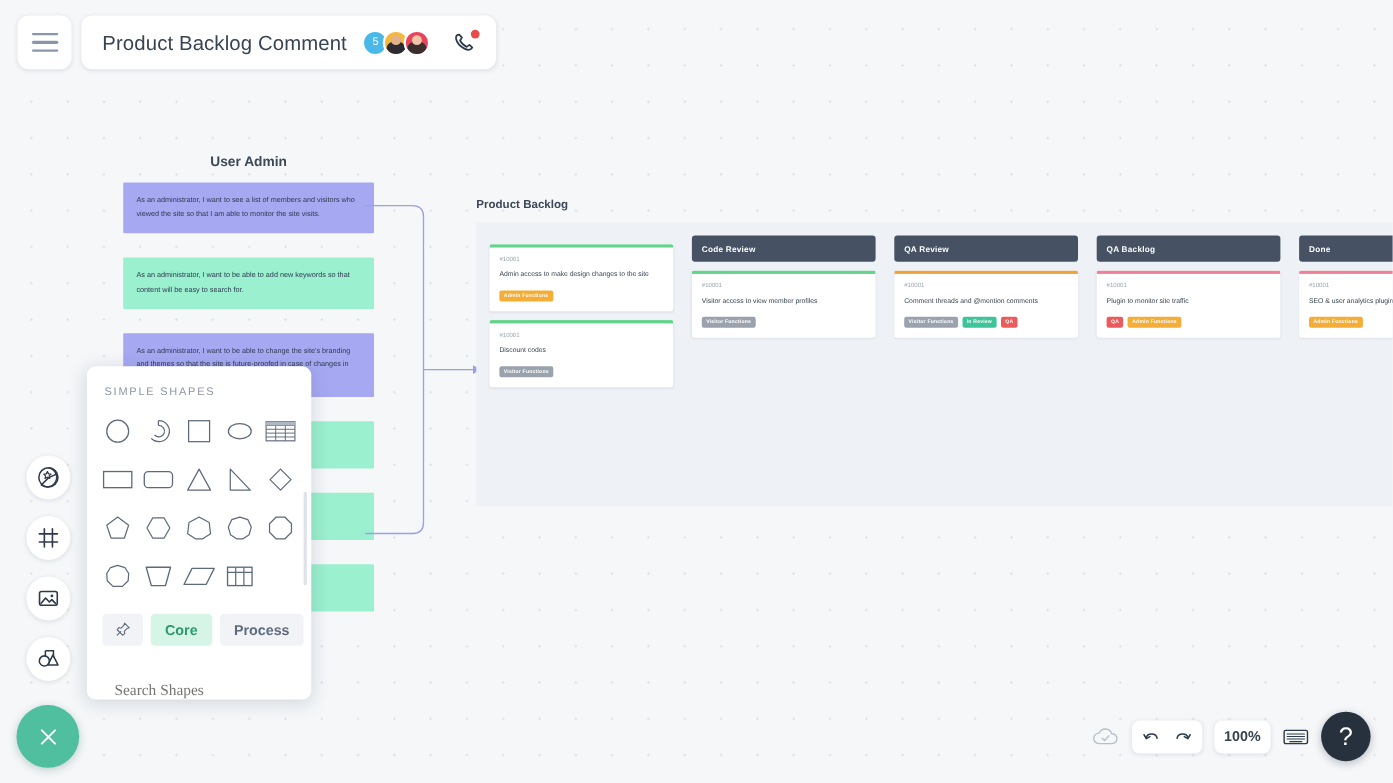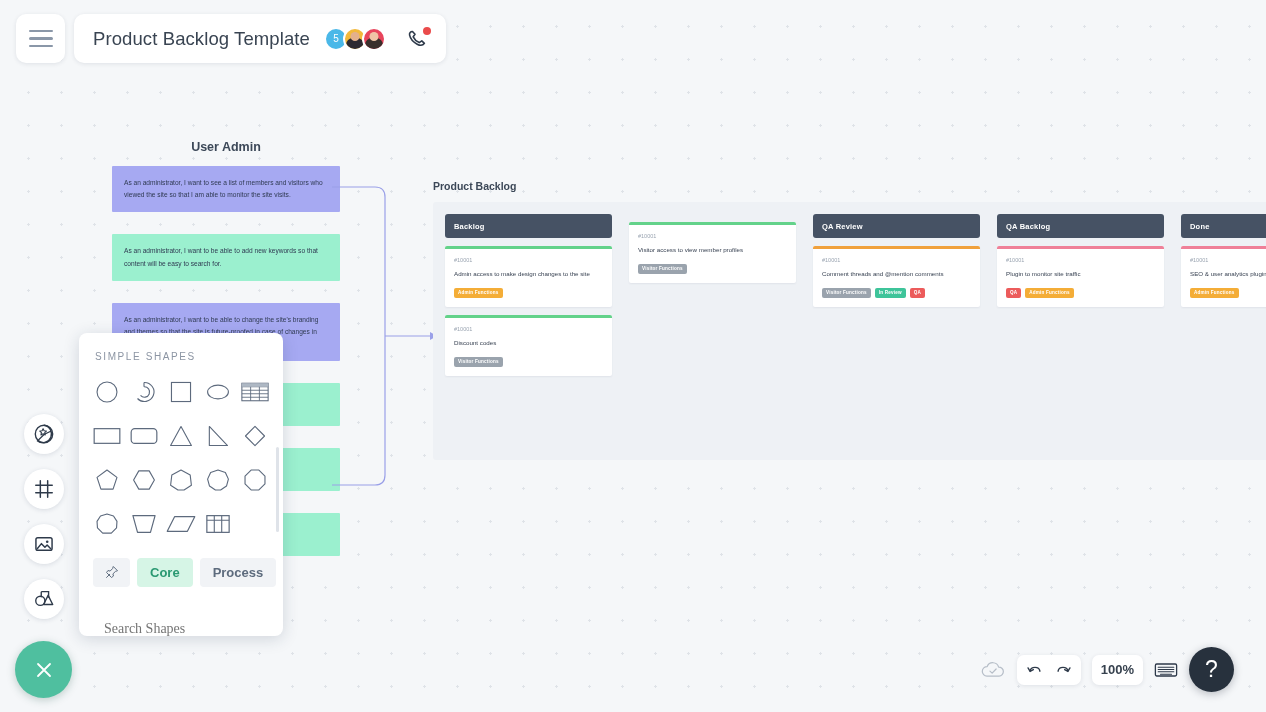--- a/index.html
+++ b/index.html
@@ -158,21 +158,21 @@
   .panel-divider { height: 1px; background: #eceff3; }
   .search-row { display: flex; align-items: center; padding: 14px 16px; gap: 9px; }
   .search-input {
     border: none; outline: none; font-size: 14px; color: #98a1ad;
     font-family: Liberation Serif, serif; background: transparent; flex: 1;
   }
   .kebab { display: flex; flex-direction: column; gap: 3px; cursor: pointer; padding: 4px; }
   .kebab i { width: 3.5px; height: 3.5px; border-radius: 50%; background: #2e3a4a; display: block; }
 
   
-  #bottom-bar { position: absolute; right: 32px; bottom: 20px; display: flex; align-items: center; gap: 11px; z-index: 40; }
+  #bottom-bar { position: absolute; right: 20px; bottom: 20px; display: flex; align-items: center; gap: 11px; z-index: 40; }
   .pill {
     background: #fff; border-radius: 7px; box-shadow: 0 1px 4px rgba(25,40,70,.10);
     height: 30px; display: flex; align-items: center; padding: 0 9px; gap: 10px; cursor: pointer;
   }
   .zoom-label { font-size: 13px; font-weight: bold; color: #37424f; }
   .help-btn {
     width: 45px; height: 45px; border-radius: 50%; background: #27313d; color: #fff;
     display: flex; align-items: center; justify-content: center; font-size: 23px;
     cursor: pointer; box-shadow: 0 2px 8px rgba(20,30,45,.28);
   }
@@ -198,21 +198,20 @@
   <path d="M 2 12 L 45 12 Q 55 12 55 22 L 55 300 Q 55 310 45 310 L 2 310" fill="none" stroke="#9aa0e8" stroke-width="1.2"></path>
   <path d="M 55 161 L 105 161" fill="none" stroke="#9aa0e8" stroke-width="1.2"></path>
   <path d="M 100 157 L 107 161 L 100 165 Z" fill="#9aa0e8"></path>
 </svg>
 
 <div id="board">
   <div class="board-title">Product Backlog</div>
   <div class="board-panel">
 
     <div class="column">
-      <div class="col-head">Backlog</div>
       <div class="card">
         <div class="card-strip" style="background:#63d28a"></div>
         <div class="card-body">
           <div class="card-id">#10001</div>
           <div class="card-text">Admin access to make design changes to the site</div>
           <div class="tags">
             <span class="tag amber">Admin Functions</span>
           </div>
         </div>
       </div>
@@ -222,20 +221,21 @@
           <div class="card-id">#10001</div>
           <div class="card-text">Discount codes</div>
           <div class="tags">
             <span class="tag gray">Visitor Functions</span>
           </div>
         </div>
       </div>
     </div>
 
     <div class="column">
+      <div class="col-head">Code Review</div>
       <div class="card">
         <div class="card-strip" style="background:#63d28a"></div>
         <div class="card-body">
           <div class="card-id">#10001</div>
           <div class="card-text">Visitor access to view member profiles</div>
           <div class="tags">
             <span class="tag gray">Visitor Functions</span>
           </div>
         </div>
       </div>
@@ -291,21 +291,21 @@
 
 <div id="topbar">
   <div class="menu-btn">
     <span class="burger">
         <i></i>
         <i></i>
         <i></i>
       </span>
   </div>
   <div class="title-bar">
-    <span class="doc-title">Product Backlog Template</span>
+    <span class="doc-title">Product Backlog Comment</span>
     <span class="avatars">
       <span class="av av-count">5</span>
       <span class="av av-b"></span>
       <span class="av av-c"></span>
     </span>
     <span class="phone-wrap">
       <svg width="24" height="24" viewBox="0 0 24 24" fill="none">
         <path d="M6.5 4.5 L9 7.2 L7.2 9.8 C8.2 12 11 14.6 13.2 15.6 L15.8 13.8 L18.4 16.3 C17 18.4 14.6 19 11.2 17.2 C7.3 15.1 4.2 11.2 3.6 8.2 C3.1 5.8 4.6 4.4 6.5 4.5 Z" stroke="#2e3a4a" stroke-width="1.6" stroke-linejoin="round" fill="none"></path>
       </svg>
       <span class="phone-dot"></span>

